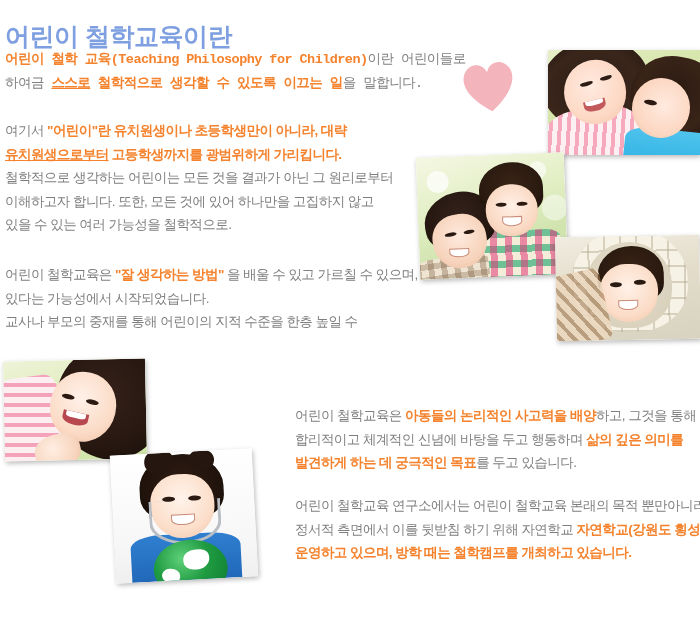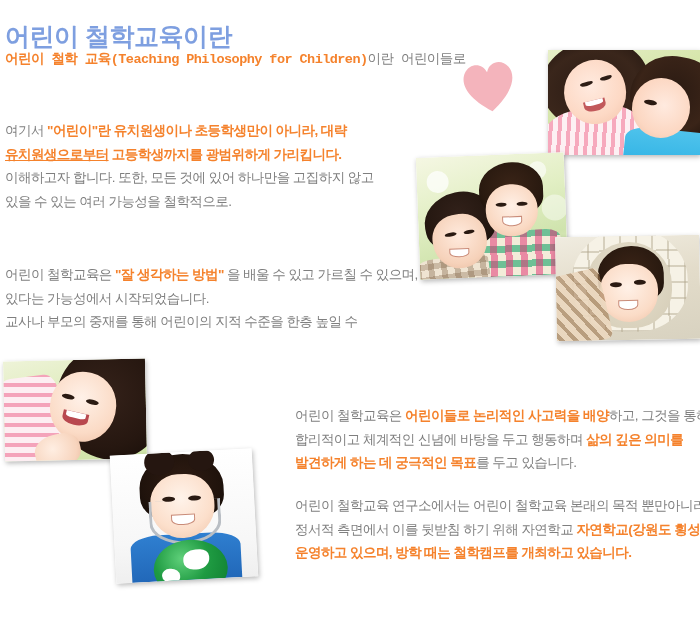--- a/index.html
+++ b/index.html
@@ -303,44 +303,48 @@
 <body>
 
 <div id="page">
 
   <h1 class="page-title">어린이 철학교육이란</h1>
 
   <div class="para top-left p1">
     <div>
       <span class="o">어린이 철학 교육(Teaching Philosophy for Children)</span><span>이란 어린이들로</span>
     </div>
+    <div>
+      <span>하여금 </span><span class="o-u">스스로</span><span class="o"> 철학적으로 생각할 수 있도록 이끄는 일</span><span>을 말합니다.</span>
+    </div>
   </div>
 
   <div class="para top-left p2">
     <div>
       <span>여기서 </span><span class="o">"어린이"란 유치원생이나 초등학생만이 아니라, 대략</span>
     </div>
     <div>
       <span class="o-u">유치원생으로부터</span><span class="o"> 고등학생까지를 광범위하게 가리킵니다.</span>
     </div>
+    <div>철학적으로 생각하는 어린이는 모든 것을 결과가 아닌 그 원리로부터</div>
     <div>이해하고자 합니다. 또한, 모든 것에 있어 하나만을 고집하지 않고</div>
     <div>있을 수 있는 여러 가능성을 철학적으로.</div>
   </div>
 
   <div class="para top-left p3">
     <div>
       <span>어린이 철학교육은 </span><span class="o">"잘 생각하는 방법"</span><span> 을 배울 수 있고 가르칠 수 있으며,</span>
     </div>
     <div>있다는 가능성에서 시작되었습니다.</div>
     <div>교사나 부모의 중재를 통해 어린이의 지적 수준을 한층 높일 수</div>
   </div>
 
   <div class="para bottom-right p4">
     <div>
-      <span>어린이 철학교육은 </span><span class="o">어린이들로 논리적인 사고력을 배양</span><span>하고, 그것을 통해</span>
+      <span>어린이 철학교육은 </span><span class="o">아동들의 논리적인 사고력을 배양</span><span>하고, 그것을 통해</span>
     </div>
     <div>
       <span>합리적이고 체계적인 신념에 바탕을 두고 행동하며 </span><span class="o">삶의 깊은 의미를</span>
     </div>
     <div>
       <span class="o">발견하게 하는 데 궁극적인 목표</span><span>를 두고 있습니다.</span>
     </div>
   </div>
 
   <div class="para bottom-right p5">

